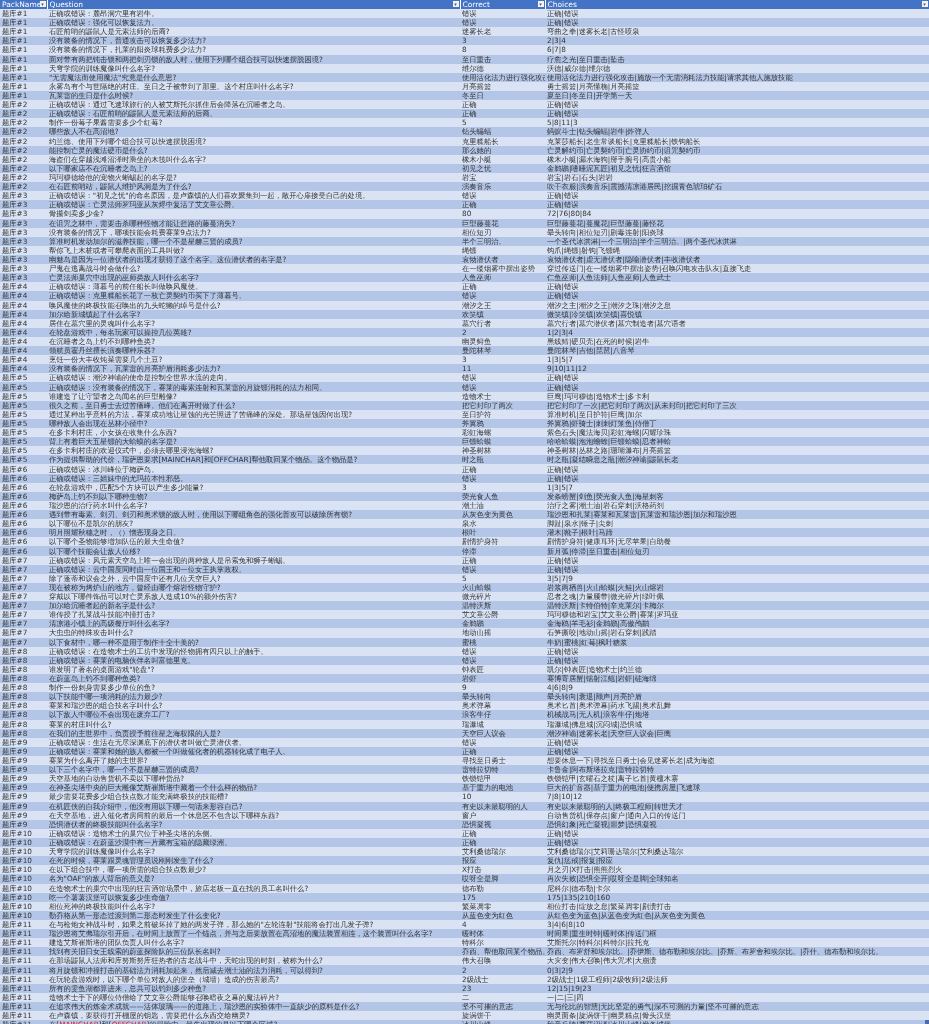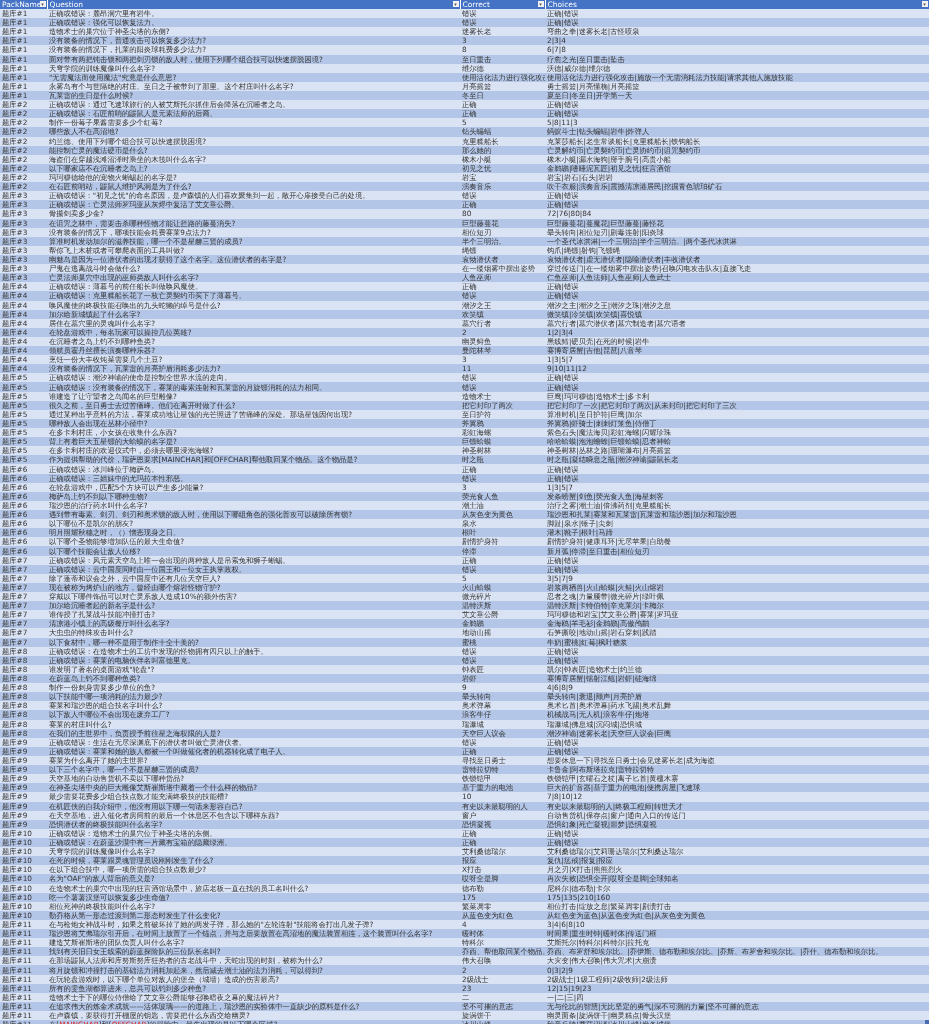--- a/index.html
+++ b/index.html
@@ -43,21 +43,21 @@
         <td>正确|错误</td>
       </tr>
       <tr class="even">
         <td>题库#1</td>
         <td>正确或错误：强化可以恢复法力。</td>
         <td>错误</td>
         <td>正确|错误</td>
       </tr>
       <tr class="odd">
         <td>题库#1</td>
-        <td>造物术士的巢穴位于神圣尖塔的东侧?</td>
+        <td>石匠前哨的鼹鼠人是元素法师的后裔?</td>
         <td>迷雾长老</td>
         <td>弯曲之拳|迷雾长老|古怪喷泉</td>
       </tr>
       <tr class="even">
         <td>题库#1</td>
         <td>没有装备的情况下，普通攻击可以恢复多少法力?</td>
         <td>3</td>
         <td>2|3|4</td>
       </tr>
       <tr class="odd">
@@ -255,21 +255,21 @@
       <tr class="odd">
         <td>题库#4</td>
         <td>在沉睡者之岛上钓不到哪种鱼类?</td>
         <td>幽灵鲟鱼</td>
         <td>黑线鳕|硬贝壳|在死的时候|岩牛</td>
       </tr>
       <tr class="even">
         <td>题库#4</td>
         <td>领航员霍丹丝擅长演奏哪种乐器?</td>
         <td>曼陀林琴</td>
-        <td>赛博寄居蟹|吉他|琵琶|八音琴</td>
+        <td>曼陀林琴|吉他|琵琶|八音琴</td>
       </tr>
       <tr class="odd">
         <td>题库#4</td>
         <td>烹饪一份大丰收炖菜需要几个土豆?</td>
         <td>3</td>
         <td>1|3|5|7</td>
       </tr>
       <tr class="even">
         <td>题库#4</td>
         <td>没有装备的情况下，瓦莱雷的月亮护盾消耗多少法力?</td>
@@ -357,21 +357,21 @@
       <tr class="even">
         <td>题库#6</td>
         <td>梅萨岛上钓不到以下哪种生物?</td>
         <td>荧光食人鱼</td>
         <td>发条螃蟹|剑鱼|荧光食人鱼|海星刺客</td>
       </tr>
       <tr class="odd">
         <td>题库#6</td>
         <td>瑞沙恩的治疗药水叫什么名字?</td>
         <td>潮土油</td>
-        <td>治疗之雾|潮土油|倍沸药剂|克里糅船长</td>
+        <td>治疗之雾|潮土油|岩石穿刺|沃格药剂</td>
       </tr>
       <tr class="even">
         <td>题库#6</td>
         <td>遇到带有毒素、剑刃、剑刃和奥术锁的敌人时，使用以下哪组角色的强化普攻可以破除所有锁?</td>
         <td>从灰色变为黄色</td>
         <td>瑞沙恩和扎莱|赛莱和瓦莱雷|瓦莱雷和瑞沙恩|加尔和瑞沙恩</td>
       </tr>
       <tr class="odd">
         <td>题库#6</td>
         <td>以下哪位不是凯尔的朋友?</td>

